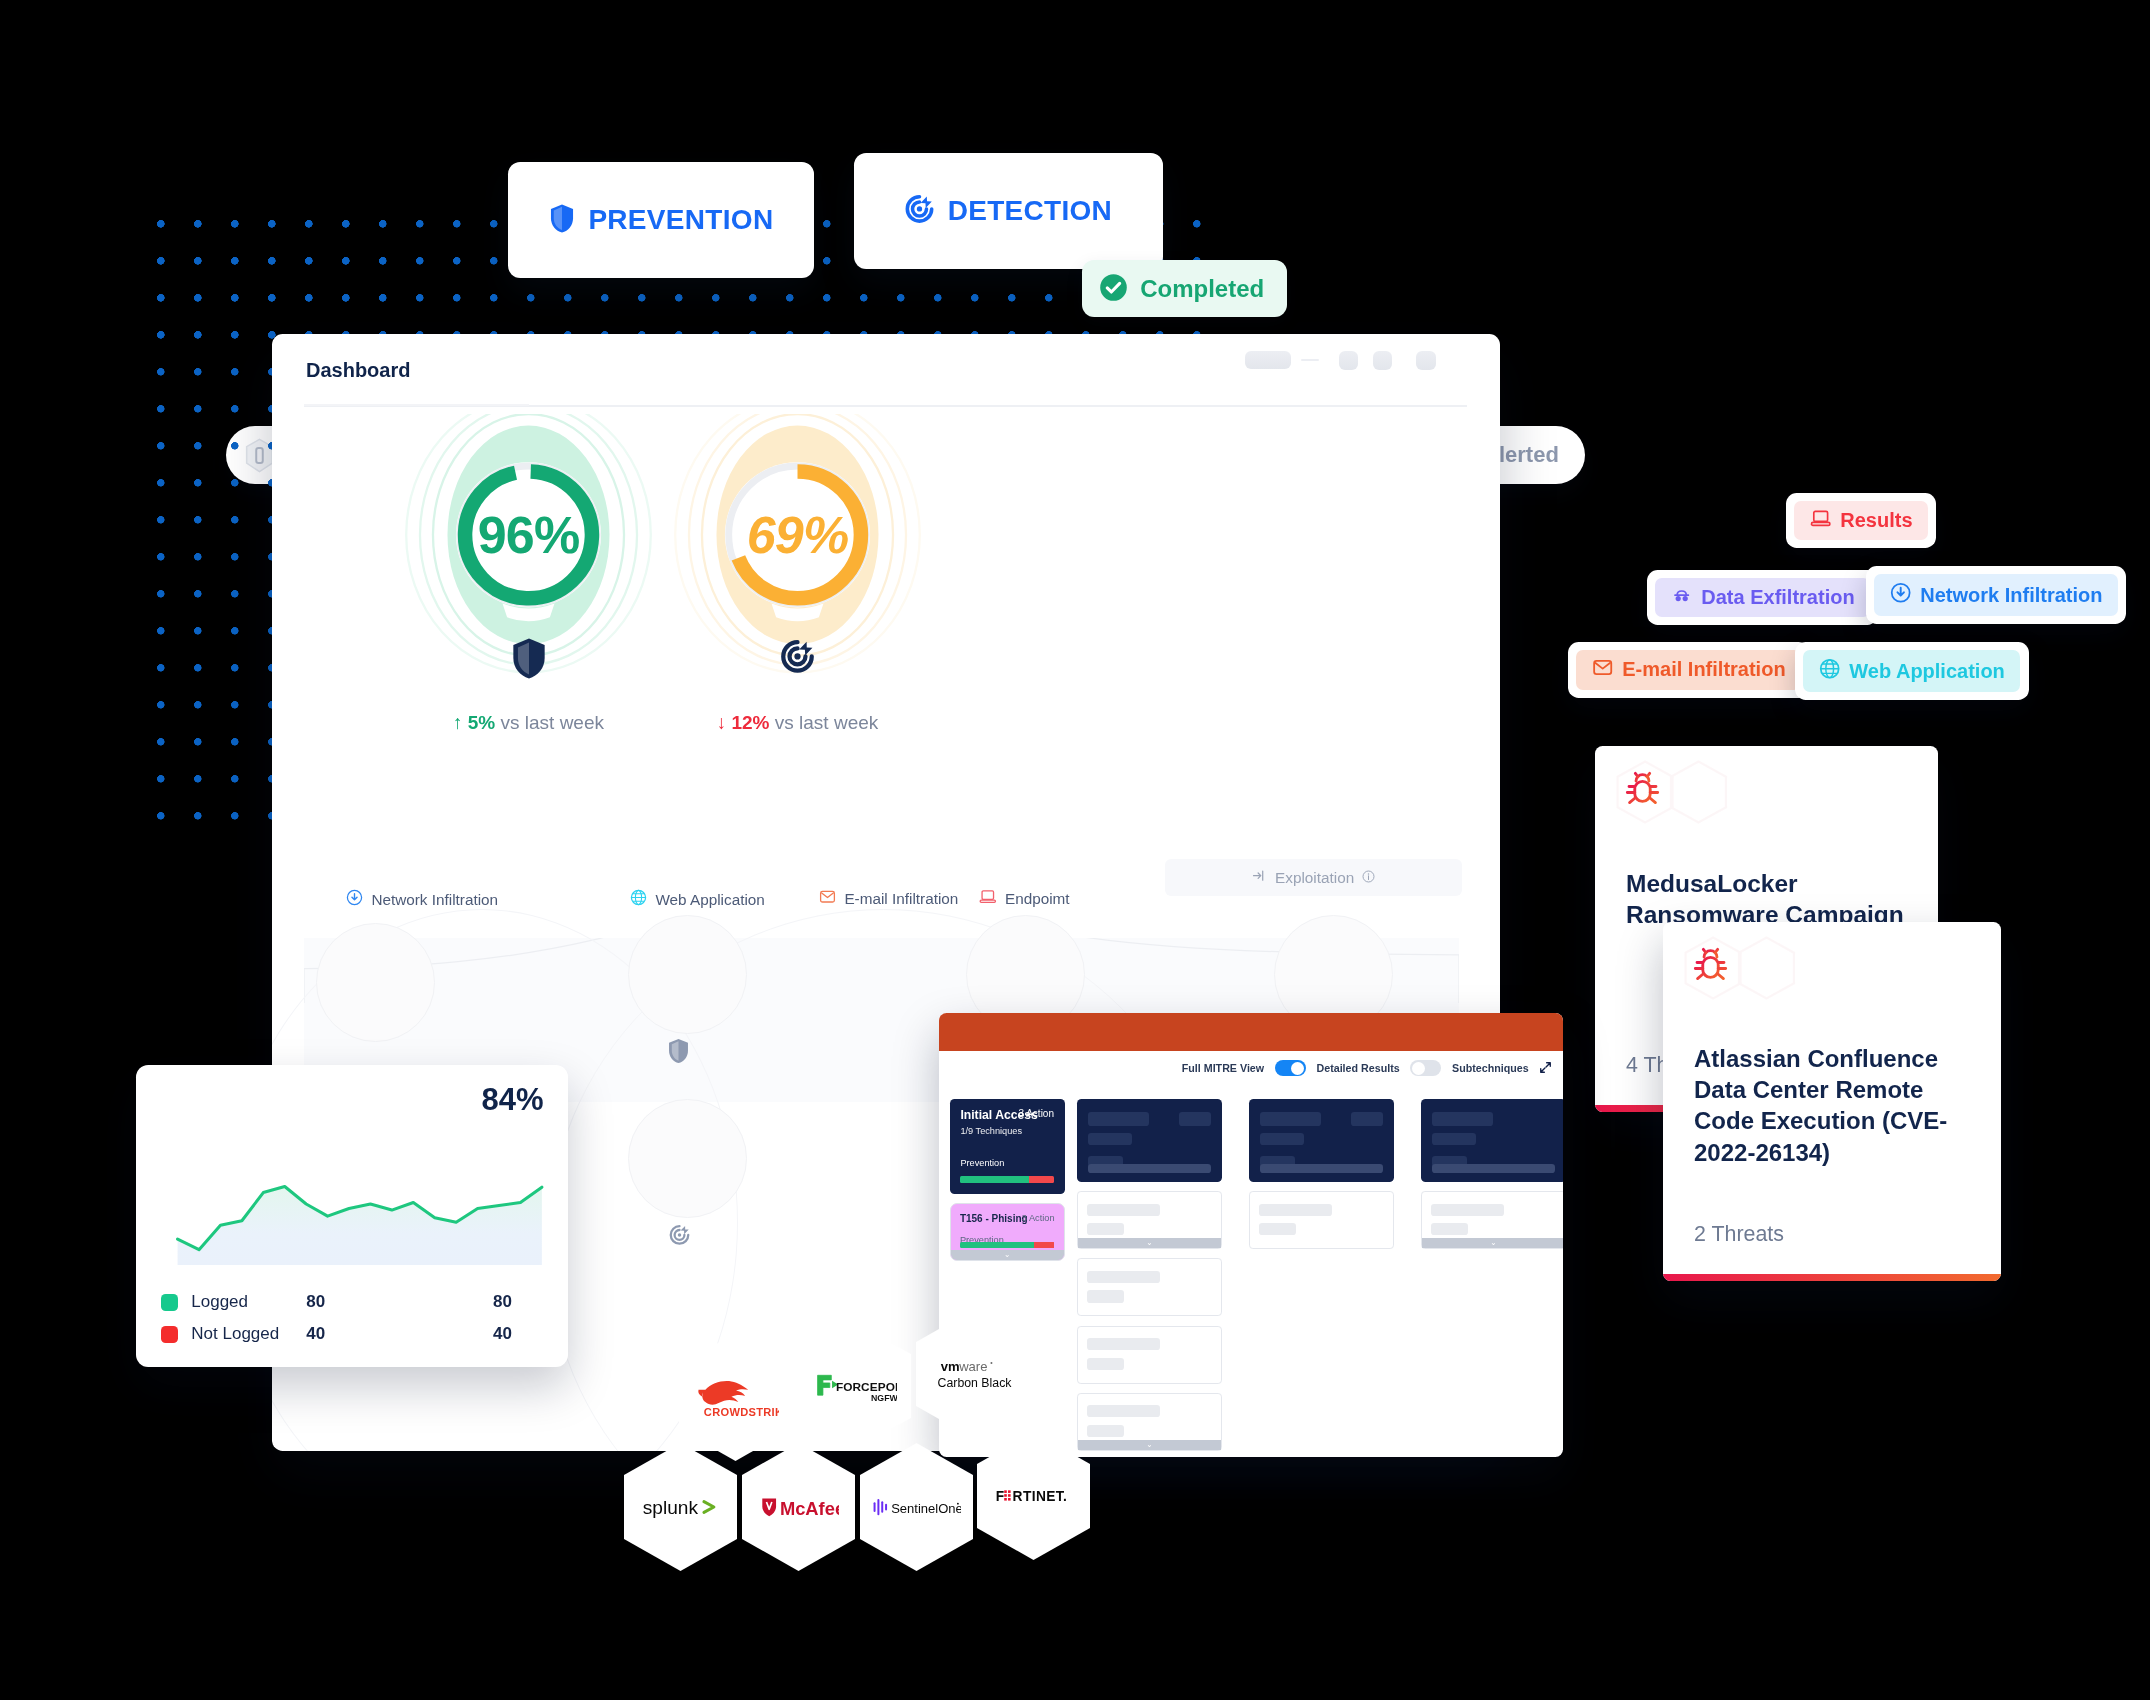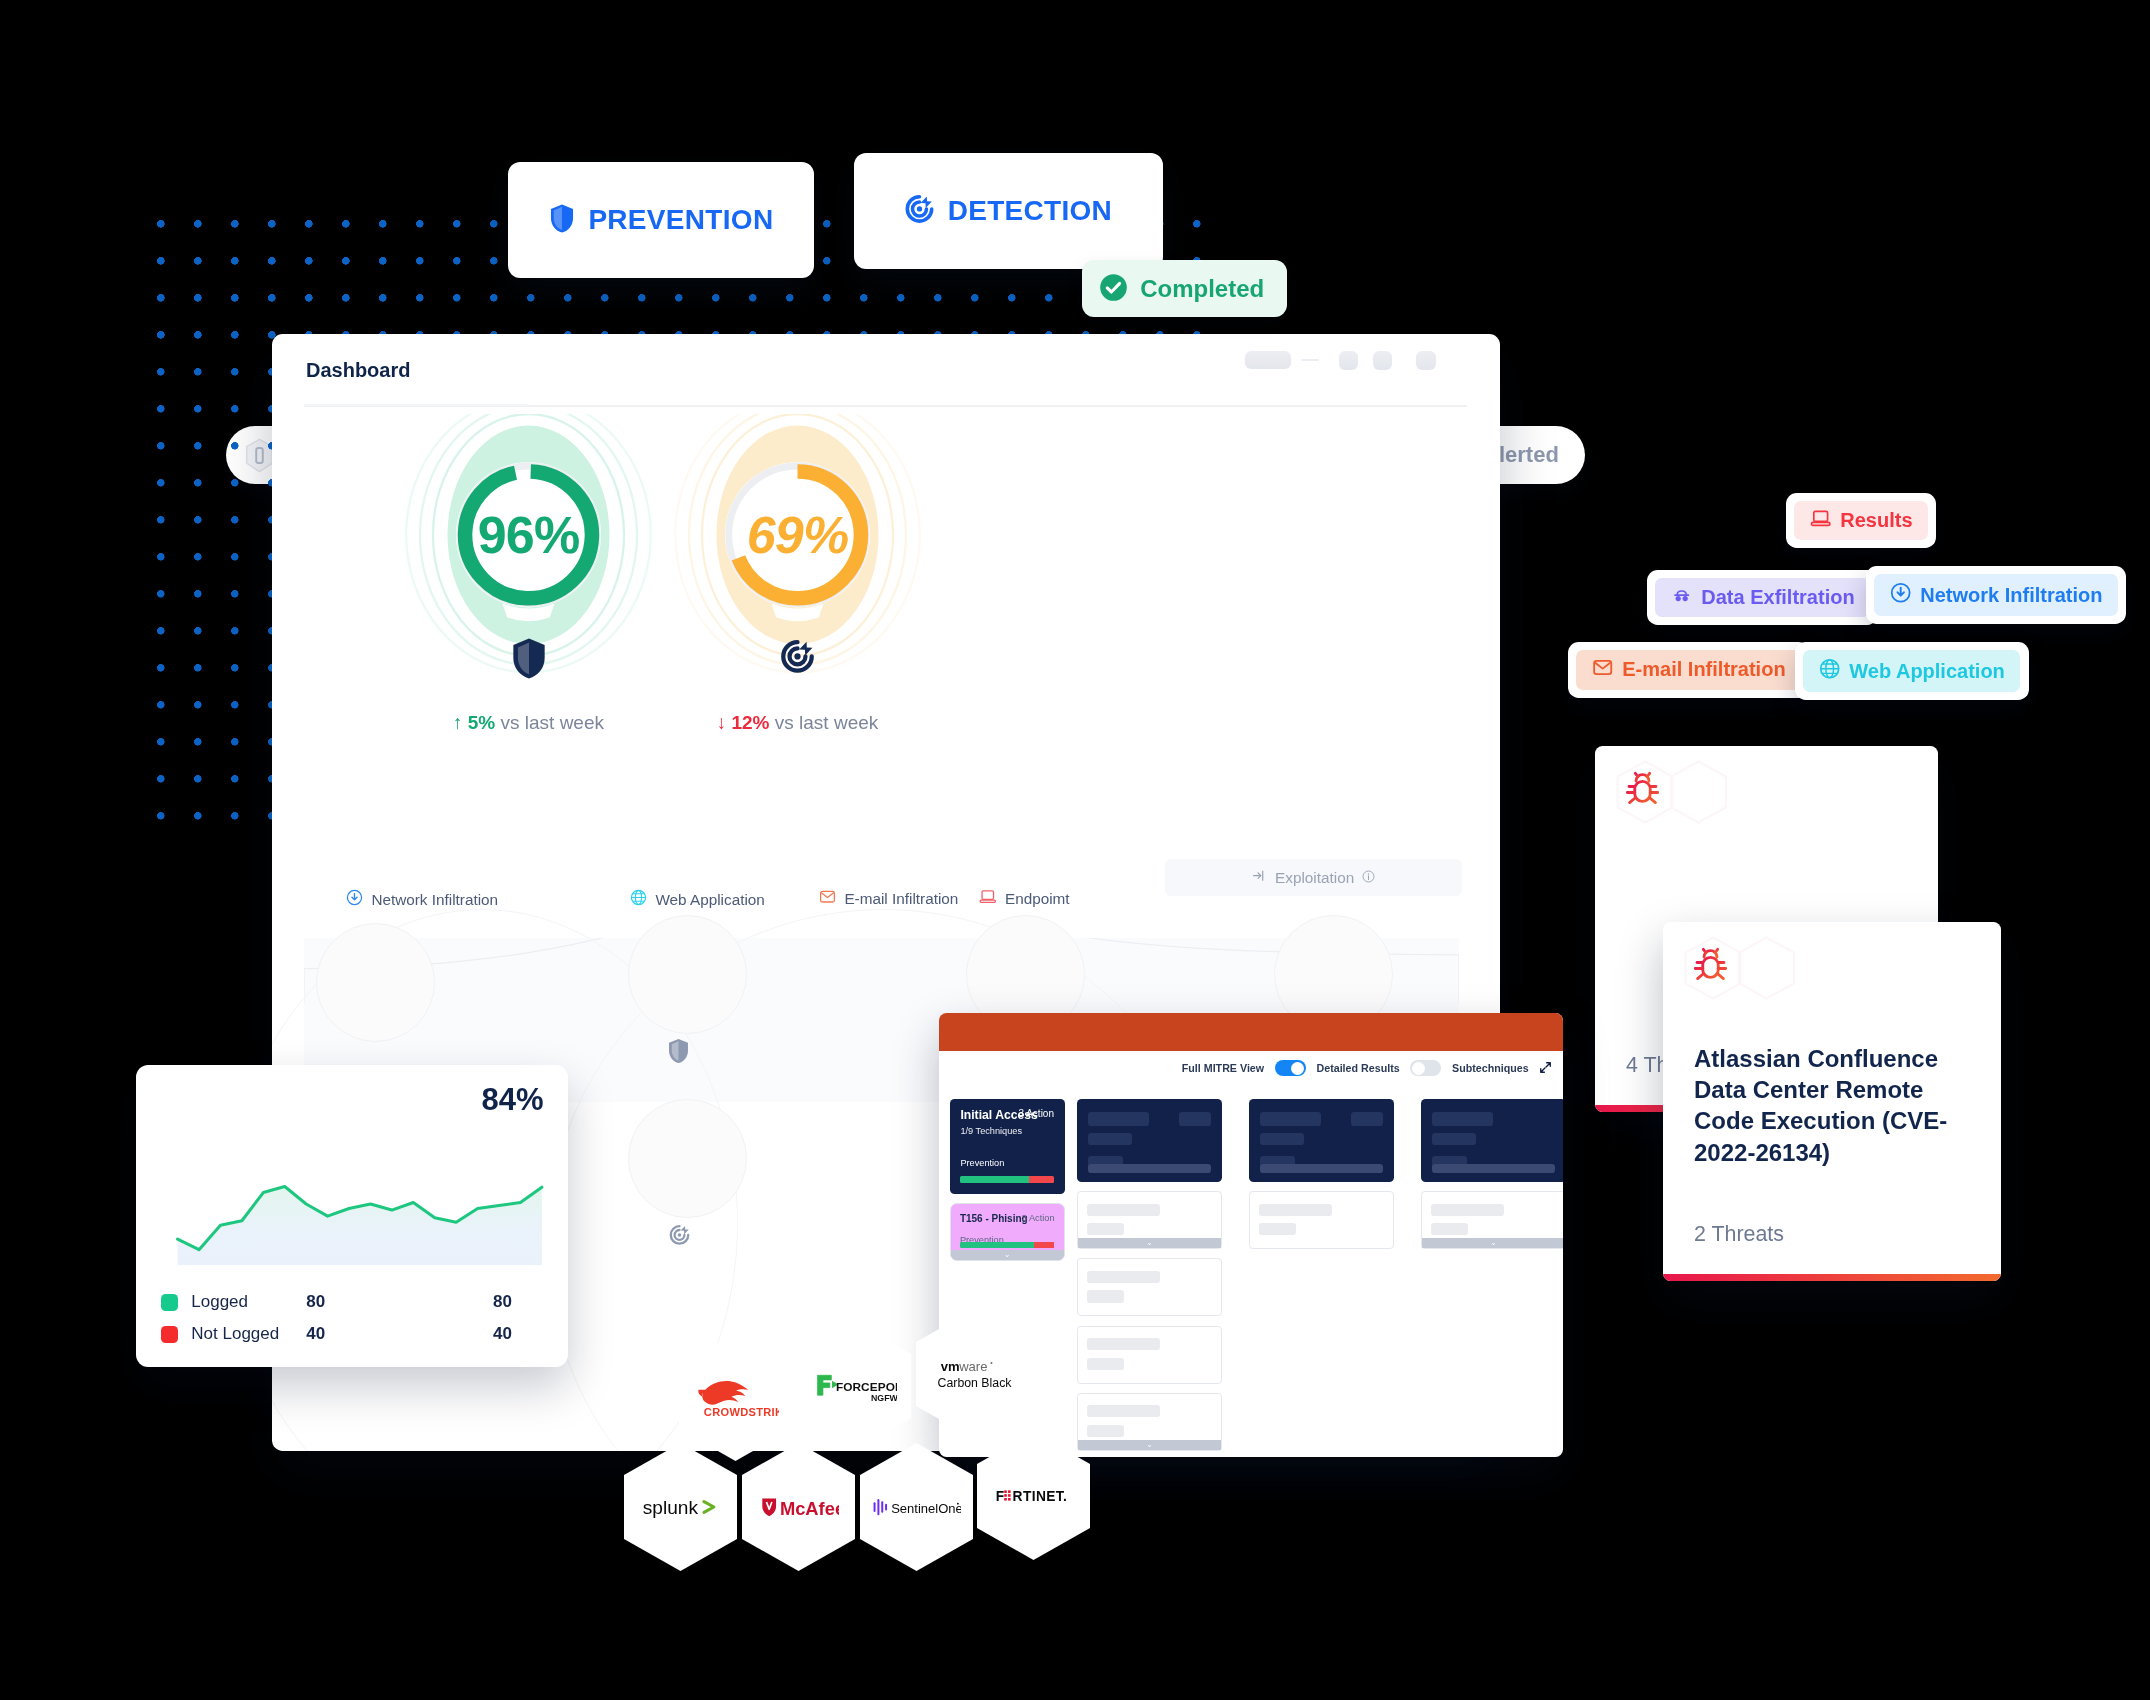--- a/index.html
+++ b/index.html
@@ -705,20 +705,21 @@
           </defs>
         <g stroke="url(#bg1)" stroke-width="2" fill="none" stroke-linecap="round">
           <path d="M10.5 8.4a4.5 4.5 0 0 1 9 0"></path>
             <path d="M11.8 5.4 10 3M18.2 5.4 20 3"></path>
           <rect x="9.6" y="8.6" width="10.8" height="14" rx="5.4"></rect>
           <path d="M9.6 12.2H5.6M9.6 16.4H4.4M9.6 20.4 6 23.4M20.4 12.2h4M20.4 16.4h5.2M20.4 20.4l3.6 3"></path>
           <path d="M15 11.6v9"></path>
         </g>
       </svg>
     </div>
+    <div class="tc-title" style="top:122px; font-size:24.5px; line-height:1.28;">MedusaLocker Ransomware Campaign</div>
     <div class="tc-count" style="bottom:34px;">4 Threats</div>
     <div class="tc-footer"></div>
   </div>
 
   <div id="threat-card-2">
     <div class="hex-bg">
       <svg width="145" height="90" viewBox="0 0 190 118">
         <path d="M42 2 78 22v40L42 82 6 62V22L42 2z" fill="none" stroke="#fbeef0" stroke-width="3"></path>
         <path d="M112 2 148 22v40l-36 20-36-20V22L112 2z" fill="none" stroke="#fbeef0" stroke-width="3"></path>
       </svg>

